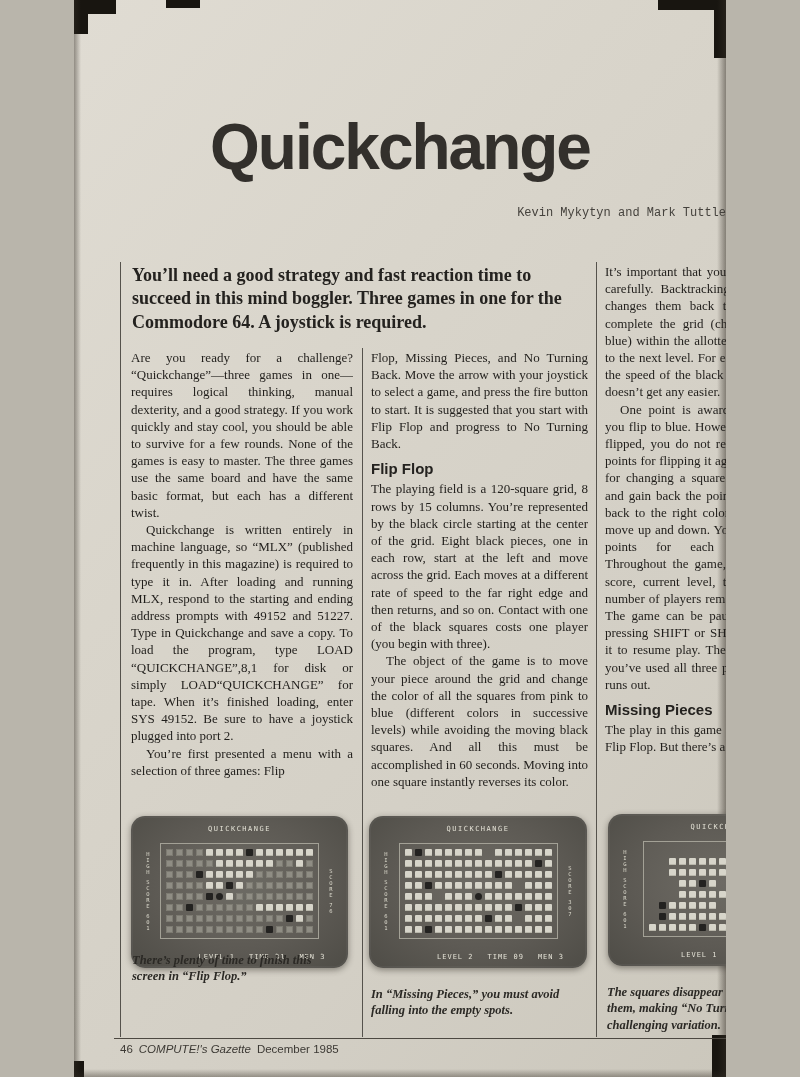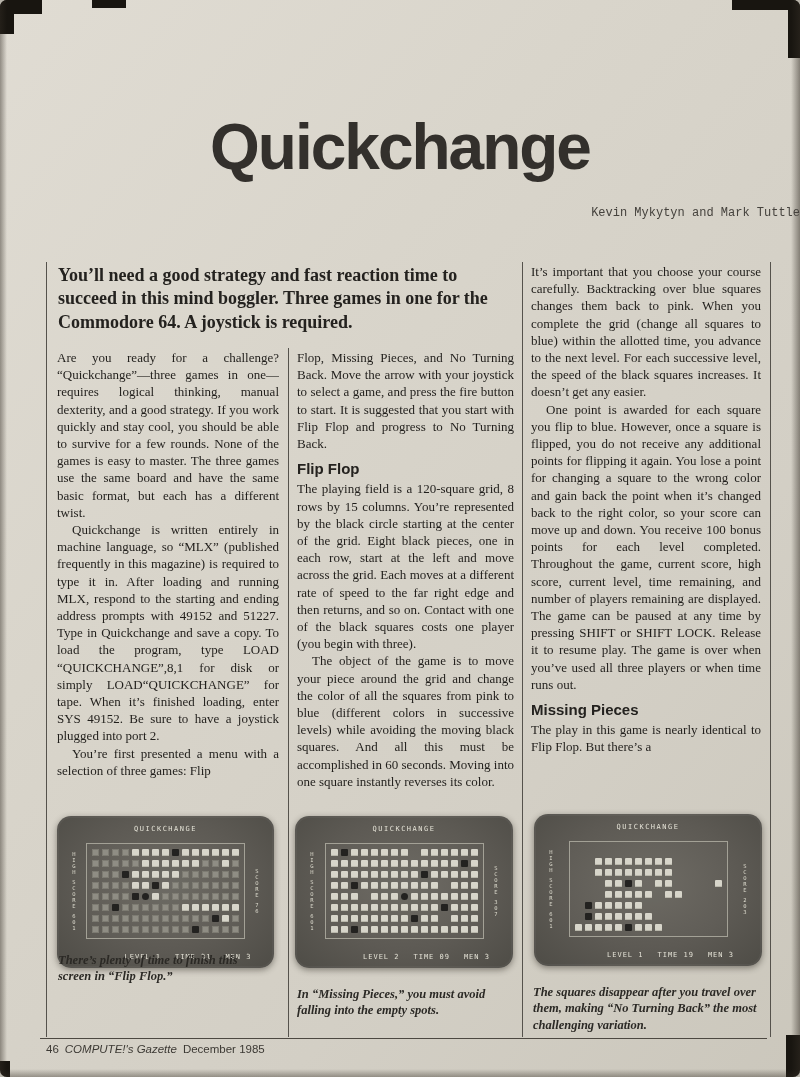--- a/index.html
+++ b/index.html
@@ -1,20 +1,20 @@
 <!DOCTYPE html>
 <html lang="en"><head>
 <meta charset="utf-8">
 <style>
   * { margin:0; padding:0; box-sizing:border-box; }
   html,body { background:#b9b5ab; }
   .page {
-    position:relative; width:800px; height:1077px; margin:0 auto;
+    position:relative; width:652px; height:1077px; margin:0 auto;
     background:linear-gradient(130deg,#e0dcd3 0%,#d9d5cb 35%,#d3cfc5 70%,#cbc7bc 100%);
-    overflow:hidden; font-family:"Liberation Serif", serif; color:#201e1b;border-radius:7px;
+    overflow:hidden; font-family:"Liberation Serif", serif; color:#201e1b;
   }
   
   .art { position:absolute; background:#181510; }
   .edge-shadow-left { position:absolute; left:0; top:0; width:7px; height:100%; background:linear-gradient(90deg,rgba(50,44,36,.45),rgba(50,44,36,0)); }
   .edge-shadow-right { position:absolute; right:0; top:0; width:9px; height:100%; background:linear-gradient(270deg,rgba(50,44,36,.5),rgba(50,44,36,0)); }
   .edge-shadow-bottom { position:absolute; left:0; bottom:0; width:100%; height:8px; background:linear-gradient(0deg,rgba(50,44,36,.4),rgba(50,44,36,0)); }
 
   .page-title {
     position:absolute; top:110px; left:0; width:100%; text-align:center;
     font-family:"Liberation Sans", sans-serif; font-weight:bold;

